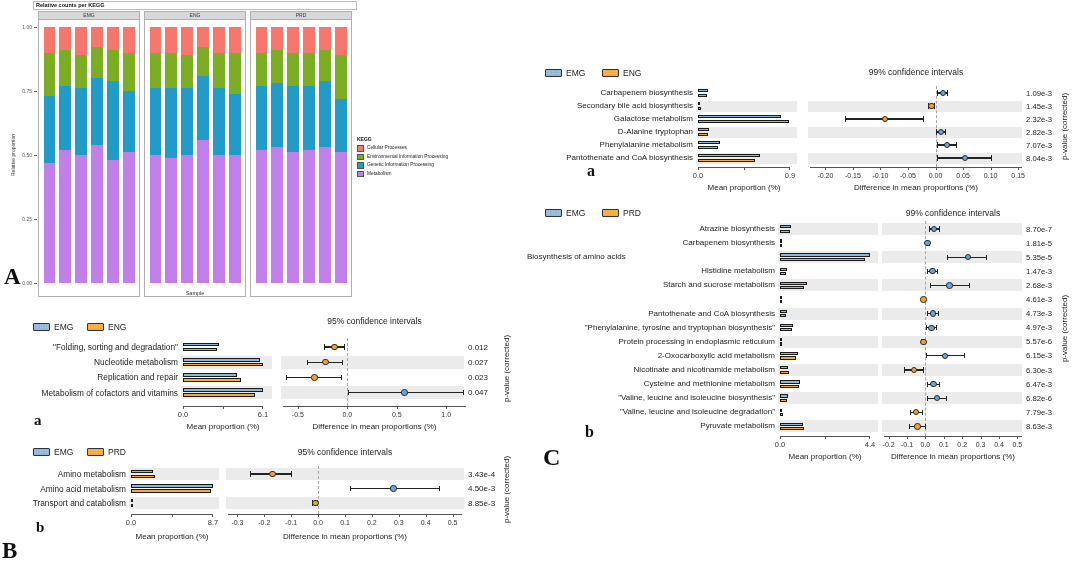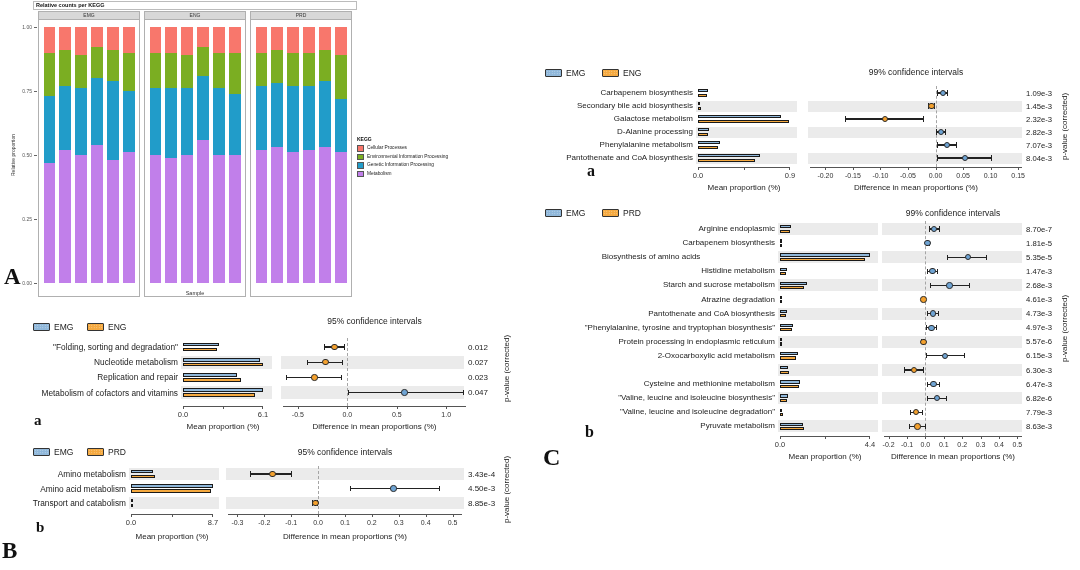--- a/index.html
+++ b/index.html
@@ -275,21 +275,21 @@
       <div class="abs" style="left: 928.494px; top: 102.8px; width: 6.4px; height: 6.4px; background: rgb(244, 161, 46); border: 1px solid rgb(43, 43, 43); border-radius: 50%;"></div>
       <div class="abs" style="left: 1026px; top: 100.5px; width: 44px; height: 11px; font-size: 7.7px; line-height: 11px; color: rgb(34, 34, 34);">1.45e-3</div>
       <div class="abs" style="left: 455px; top: 113px; width: 238px; height: 12px; font-size: 8px; line-height: 12px; text-align: right; color: rgb(34, 34, 34); white-space: nowrap;">Galactose metabolism</div>
       <div class="abs" style="left: 698px; top: 115.2px; width: 82.8px; height: 3.3px; background: radial-gradient(rgba(255, 255, 255, 0.5) 0.5px, transparent 0.6px) 0% 0% / 2.5px 2.5px rgb(143, 183, 218); border: 0.6px solid rgb(26, 26, 26);"></div>
       <div class="abs" style="left: 698px; top: 119.5px; width: 90.9778px; height: 3.3px; background: rgb(245, 169, 63); border: 0.6px solid rgb(26, 26, 26);"></div>
       <div class="abs" style="left: 845.792px; top: 118.4px; width: 78.1922px; height: 1.2px; background: rgb(34, 34, 34);"></div>
       <div class="abs" style="left: 845.292px; top: 116.4px; width: 1px; height: 5.2px; background: rgb(34, 34, 34);"></div>
       <div class="abs" style="left: 923.484px; top: 116.4px; width: 1px; height: 5.2px; background: rgb(34, 34, 34);"></div>
       <div class="abs" style="left: 881.688px; top: 115.8px; width: 6.4px; height: 6.4px; background: rgb(244, 161, 46); border: 1px solid rgb(43, 43, 43); border-radius: 50%;"></div>
       <div class="abs" style="left: 1026px; top: 113.5px; width: 44px; height: 11px; font-size: 7.7px; line-height: 11px; color: rgb(34, 34, 34);">2.32e-3</div>
-      <div class="abs" style="left: 455px; top: 126px; width: 238px; height: 12px; font-size: 8px; line-height: 12px; text-align: right; color: rgb(34, 34, 34); white-space: nowrap;">D-Alanine processing</div>
+      <div class="abs" style="left: 455px; top: 126px; width: 238px; height: 12px; font-size: 8px; line-height: 12px; text-align: right; color: rgb(34, 34, 34); white-space: nowrap;">D-Alanine tryptophan</div>
       <div class="abs" style="left: 698px; top: 128.2px; width: 11.2444px; height: 3.3px; background: radial-gradient(rgba(255, 255, 255, 0.5) 0.5px, transparent 0.6px) 0% 0% / 2.5px 2.5px rgb(143, 183, 218); border: 0.6px solid rgb(26, 26, 26);"></div>
       <div class="abs" style="left: 698px; top: 132.5px; width: 10.2222px; height: 3.3px; background: rgb(245, 169, 63); border: 0.6px solid rgb(26, 26, 26);"></div>
       <div class="abs" style="left: 936.649px; top: 131.4px; width: 8.81039px; height: 1.2px; background: rgb(34, 34, 34);"></div>
       <div class="abs" style="left: 936.149px; top: 129.4px; width: 1px; height: 5.2px; background: rgb(34, 34, 34);"></div>
       <div class="abs" style="left: 944.96px; top: 129.4px; width: 1px; height: 5.2px; background: rgb(34, 34, 34);"></div>
       <div class="abs" style="left: 937.855px; top: 128.8px; width: 6.4px; height: 6.4px; background: rgb(111, 164, 212); border: 1px solid rgb(43, 43, 43); border-radius: 50%;"></div>
       <div class="abs" style="left: 1026px; top: 126.5px; width: 44px; height: 11px; font-size: 7.7px; line-height: 11px; color: rgb(34, 34, 34);">2.82e-3</div>
       <div class="abs" style="left: 455px; top: 139px; width: 238px; height: 12px; font-size: 8px; line-height: 12px; text-align: right; color: rgb(34, 34, 34); white-space: nowrap;">Phenylalanine metabolism</div>
       <div class="abs" style="left: 698px; top: 141.2px; width: 21.9778px; height: 3.3px; background: radial-gradient(rgba(255, 255, 255, 0.5) 0.5px, transparent 0.6px) 0% 0% / 2.5px 2.5px rgb(143, 183, 218); border: 0.6px solid rgb(26, 26, 26);"></div>
       <div class="abs" style="left: 698px; top: 145.5px; width: 20.4444px; height: 3.3px; background: rgb(245, 169, 63); border: 0.6px solid rgb(26, 26, 26);"></div>
@@ -349,37 +349,37 @@
       <div class="abs" style="left: 882px; top: 307.55px; width: 140px; height: 12.1px; background: rgb(235, 235, 235);"></div>
       <div class="abs" style="left: 778px; top: 335.75px; width: 100px; height: 12.1px; background: rgb(235, 235, 235);"></div>
       <div class="abs" style="left: 882px; top: 335.75px; width: 140px; height: 12.1px; background: rgb(235, 235, 235);"></div>
       <div class="abs" style="left: 778px; top: 363.95px; width: 100px; height: 12.1px; background: rgb(235, 235, 235);"></div>
       <div class="abs" style="left: 882px; top: 363.95px; width: 140px; height: 12.1px; background: rgb(235, 235, 235);"></div>
       <div class="abs" style="left: 778px; top: 392.15px; width: 100px; height: 12.1px; background: rgb(235, 235, 235);"></div>
       <div class="abs" style="left: 882px; top: 392.15px; width: 140px; height: 12.1px; background: rgb(235, 235, 235);"></div>
       <div class="abs" style="left: 778px; top: 420.35px; width: 100px; height: 12.1px; background: rgb(235, 235, 235);"></div>
       <div class="abs" style="left: 882px; top: 420.35px; width: 140px; height: 12.1px; background: rgb(235, 235, 235);"></div>
       <div class="abs" style="left: 925.4px; top: 220.95px; width: 0px; height: 215.05px; border-left: 1px dashed rgb(165, 165, 165);"></div>
-      <div class="abs" style="left: 527px; top: 223px; width: 248px; height: 12px; font-size: 8px; line-height: 12px; text-align: right; color: rgb(34, 34, 34); white-space: nowrap;">Arginine endoplasmic</div>
+      <div class="abs" style="left: 527px; top: 223px; width: 248px; height: 12px; font-size: 8px; line-height: 12px; text-align: right; color: rgb(34, 34, 34); white-space: nowrap;">Atrazine biosynthesis</div>
       <div class="abs" style="left: 780px; top: 225.2px; width: 10.6364px; height: 3.3px; background: radial-gradient(rgba(255, 255, 255, 0.5) 0.5px, transparent 0.6px) 0% 0% / 2.5px 2.5px rgb(143, 183, 218); border: 0.6px solid rgb(26, 26, 26);"></div>
       <div class="abs" style="left: 780px; top: 229.5px; width: 9.61364px; height: 3.3px; background: rgb(245, 169, 63); border: 0.6px solid rgb(26, 26, 26);"></div>
       <div class="abs" style="left: 929.448px; top: 228.4px; width: 9.752px; height: 1.2px; background: rgb(34, 34, 34);"></div>
       <div class="abs" style="left: 928.948px; top: 226.4px; width: 1px; height: 5.2px; background: rgb(34, 34, 34);"></div>
       <div class="abs" style="left: 938.7px; top: 226.4px; width: 1px; height: 5.2px; background: rgb(34, 34, 34);"></div>
       <div class="abs" style="left: 931.032px; top: 225.8px; width: 6.4px; height: 6.4px; background: rgb(111, 164, 212); border: 1px solid rgb(43, 43, 43); border-radius: 50%;"></div>
       <div class="abs" style="left: 1026px; top: 223.5px; width: 44px; height: 11px; font-size: 7.7px; line-height: 11px; color: rgb(34, 34, 34);">8.70e-7</div>
       <div class="abs" style="left: 527px; top: 237.1px; width: 248px; height: 12px; font-size: 8px; line-height: 12px; text-align: right; color: rgb(34, 34, 34); white-space: nowrap;">Carbapenem biosynthesis</div>
       <div class="abs" style="left: 780px; top: 239.3px; width: 1.43182px; height: 3.3px; background: radial-gradient(rgba(255, 255, 255, 0.5) 0.5px, transparent 0.6px) 0% 0% / 2.5px 2.5px rgb(143, 183, 218); border: 0.6px solid rgb(26, 26, 26);"></div>
       <div class="abs" style="left: 780px; top: 243.6px; width: 1.22727px; height: 3.3px; background: rgb(245, 169, 63); border: 0.6px solid rgb(26, 26, 26);"></div>
       <div class="abs" style="left: 926.136px; top: 242.5px; width: 2.944px; height: 1.2px; background: rgb(34, 34, 34);"></div>
       <div class="abs" style="left: 925.636px; top: 240.5px; width: 1px; height: 5.2px; background: rgb(34, 34, 34);"></div>
       <div class="abs" style="left: 928.58px; top: 240.5px; width: 1px; height: 5.2px; background: rgb(34, 34, 34);"></div>
       <div class="abs" style="left: 924.408px; top: 239.9px; width: 6.4px; height: 6.4px; background: rgb(111, 164, 212); border: 1px solid rgb(43, 43, 43); border-radius: 50%;"></div>
       <div class="abs" style="left: 1026px; top: 237.6px; width: 44px; height: 11px; font-size: 7.7px; line-height: 11px; color: rgb(34, 34, 34);">1.81e-5</div>
-      <div class="abs" style="left: 527px; top: 251.2px; width: 248px; height: 12px; font-size: 8px; line-height: 12px; text-align: center; color: rgb(34, 34, 34); white-space: nowrap;">Biosynthesis of amino acids</div>
+      <div class="abs" style="left: 527px; top: 251.2px; width: 248px; height: 12px; font-size: 8px; line-height: 12px; text-align: left; color: rgb(34, 34, 34); white-space: nowrap;">Biosynthesis of amino acids</div>
       <div class="abs" style="left: 780px; top: 253.4px; width: 90px; height: 3.3px; background: radial-gradient(rgba(255, 255, 255, 0.5) 0.5px, transparent 0.6px) 0% 0% / 2.5px 2.5px rgb(143, 183, 218); border: 0.6px solid rgb(26, 26, 26);"></div>
       <div class="abs" style="left: 780px; top: 257.7px; width: 85.2955px; height: 3.3px; background: rgb(245, 169, 63); border: 0.6px solid rgb(26, 26, 26);"></div>
       <div class="abs" style="left: 947.48px; top: 256.6px; width: 38.64px; height: 1.2px; background: rgb(34, 34, 34);"></div>
       <div class="abs" style="left: 946.98px; top: 254.6px; width: 1px; height: 5.2px; background: rgb(34, 34, 34);"></div>
       <div class="abs" style="left: 985.62px; top: 254.6px; width: 1px; height: 5.2px; background: rgb(34, 34, 34);"></div>
       <div class="abs" style="left: 964.52px; top: 254px; width: 6.4px; height: 6.4px; background: rgb(111, 164, 212); border: 1px solid rgb(43, 43, 43); border-radius: 50%;"></div>
       <div class="abs" style="left: 1026px; top: 251.7px; width: 44px; height: 11px; font-size: 7.7px; line-height: 11px; color: rgb(34, 34, 34);">5.35e-5</div>
       <div class="abs" style="left: 527px; top: 265.3px; width: 248px; height: 12px; font-size: 8px; line-height: 12px; text-align: right; color: rgb(34, 34, 34); white-space: nowrap;">Histidine metabolism</div>
       <div class="abs" style="left: 780px; top: 267.5px; width: 6.75px; height: 3.3px; background: radial-gradient(rgba(255, 255, 255, 0.5) 0.5px, transparent 0.6px) 0% 0% / 2.5px 2.5px rgb(143, 183, 218); border: 0.6px solid rgb(26, 26, 26);"></div>
       <div class="abs" style="left: 780px; top: 271.8px; width: 5.93182px; height: 3.3px; background: rgb(245, 169, 63); border: 0.6px solid rgb(26, 26, 26);"></div>
@@ -389,21 +389,20 @@
       <div class="abs" style="left: 929.192px; top: 268.1px; width: 6.4px; height: 6.4px; background: rgb(111, 164, 212); border: 1px solid rgb(43, 43, 43); border-radius: 50%;"></div>
       <div class="abs" style="left: 1026px; top: 265.8px; width: 44px; height: 11px; font-size: 7.7px; line-height: 11px; color: rgb(34, 34, 34);">1.47e-3</div>
       <div class="abs" style="left: 527px; top: 279.4px; width: 248px; height: 12px; font-size: 8px; line-height: 12px; text-align: right; color: rgb(34, 34, 34); white-space: nowrap;">Starch and sucrose metabolism</div>
       <div class="abs" style="left: 780px; top: 281.6px; width: 26.7955px; height: 3.3px; background: radial-gradient(rgba(255, 255, 255, 0.5) 0.5px, transparent 0.6px) 0% 0% / 2.5px 2.5px rgb(143, 183, 218); border: 0.6px solid rgb(26, 26, 26);"></div>
       <div class="abs" style="left: 780px; top: 285.9px; width: 24.1364px; height: 3.3px; background: rgb(245, 169, 63); border: 0.6px solid rgb(26, 26, 26);"></div>
       <div class="abs" style="left: 930.92px; top: 284.8px; width: 38.64px; height: 1.2px; background: rgb(34, 34, 34);"></div>
       <div class="abs" style="left: 930.42px; top: 282.8px; width: 1px; height: 5.2px; background: rgb(34, 34, 34);"></div>
       <div class="abs" style="left: 969.06px; top: 282.8px; width: 1px; height: 5.2px; background: rgb(34, 34, 34);"></div>
       <div class="abs" style="left: 946.12px; top: 282.2px; width: 6.4px; height: 6.4px; background: rgb(111, 164, 212); border: 1px solid rgb(43, 43, 43); border-radius: 50%;"></div>
       <div class="abs" style="left: 1026px; top: 279.9px; width: 44px; height: 11px; font-size: 7.7px; line-height: 11px; color: rgb(34, 34, 34);">2.68e-3</div>
-      <div class="abs" style="left: 527px; top: 293.5px; width: 248px; height: 12px; font-size: 8px; line-height: 12px; text-align: right; color: rgb(34, 34, 34); white-space: nowrap;">Atrazine degradation</div>
       <div class="abs" style="left: 780px; top: 295.7px; width: 0.8px; height: 3.3px; background: radial-gradient(rgba(255, 255, 255, 0.5) 0.5px, transparent 0.6px) 0% 0% / 2.5px 2.5px rgb(143, 183, 218); border: 0.6px solid rgb(26, 26, 26);"></div>
       <div class="abs" style="left: 780px; top: 300px; width: 0.8px; height: 3.3px; background: rgb(245, 169, 63); border: 0.6px solid rgb(26, 26, 26);"></div>
       <div class="abs" style="left: 922.272px; top: 298.9px; width: 2.392px; height: 1.2px; background: rgb(34, 34, 34);"></div>
       <div class="abs" style="left: 921.772px; top: 296.9px; width: 1px; height: 5.2px; background: rgb(34, 34, 34);"></div>
       <div class="abs" style="left: 924.164px; top: 296.9px; width: 1px; height: 5.2px; background: rgb(34, 34, 34);"></div>
       <div class="abs" style="left: 920.36px; top: 296.3px; width: 6.4px; height: 6.4px; background: rgb(244, 161, 46); border: 1px solid rgb(43, 43, 43); border-radius: 50%;"></div>
       <div class="abs" style="left: 1026px; top: 294px; width: 44px; height: 11px; font-size: 7.7px; line-height: 11px; color: rgb(34, 34, 34);">4.61e-3</div>
       <div class="abs" style="left: 527px; top: 307.6px; width: 248px; height: 12px; font-size: 8px; line-height: 12px; text-align: right; color: rgb(34, 34, 34); white-space: nowrap;">Pantothenate and CoA biosynthesis</div>
       <div class="abs" style="left: 780px; top: 309.8px; width: 6.75px; height: 3.3px; background: radial-gradient(rgba(255, 255, 255, 0.5) 0.5px, transparent 0.6px) 0% 0% / 2.5px 2.5px rgb(143, 183, 218); border: 0.6px solid rgb(26, 26, 26);"></div>
       <div class="abs" style="left: 780px; top: 314.1px; width: 5.93182px; height: 3.3px; background: rgb(245, 169, 63); border: 0.6px solid rgb(26, 26, 26);"></div>
@@ -429,20 +428,21 @@
       <div class="abs" style="left: 920.176px; top: 338.6px; width: 6.4px; height: 6.4px; background: rgb(244, 161, 46); border: 1px solid rgb(43, 43, 43); border-radius: 50%;"></div>
       <div class="abs" style="left: 1026px; top: 336.3px; width: 44px; height: 11px; font-size: 7.7px; line-height: 11px; color: rgb(34, 34, 34);">5.57e-6</div>
       <div class="abs" style="left: 527px; top: 349.9px; width: 248px; height: 12px; font-size: 8px; line-height: 12px; text-align: right; color: rgb(34, 34, 34); white-space: nowrap;">2-Oxocarboxylic acid metabolism</div>
       <div class="abs" style="left: 780px; top: 352.1px; width: 18.2045px; height: 3.3px; background: radial-gradient(rgba(255, 255, 255, 0.5) 0.5px, transparent 0.6px) 0% 0% / 2.5px 2.5px rgb(143, 183, 218); border: 0.6px solid rgb(26, 26, 26);"></div>
       <div class="abs" style="left: 780px; top: 356.4px; width: 15.9545px; height: 3.3px; background: rgb(245, 169, 63); border: 0.6px solid rgb(26, 26, 26);"></div>
       <div class="abs" style="left: 926.32px; top: 355.3px; width: 37.72px; height: 1.2px; background: rgb(34, 34, 34);"></div>
       <div class="abs" style="left: 925.82px; top: 353.3px; width: 1px; height: 5.2px; background: rgb(34, 34, 34);"></div>
       <div class="abs" style="left: 963.54px; top: 353.3px; width: 1px; height: 5.2px; background: rgb(34, 34, 34);"></div>
       <div class="abs" style="left: 942.072px; top: 352.7px; width: 6.4px; height: 6.4px; background: rgb(111, 164, 212); border: 1px solid rgb(43, 43, 43); border-radius: 50%;"></div>
       <div class="abs" style="left: 1026px; top: 350.4px; width: 44px; height: 11px; font-size: 7.7px; line-height: 11px; color: rgb(34, 34, 34);">6.15e-3</div>
+      <div class="abs" style="left: 527px; top: 364px; width: 248px; height: 12px; font-size: 8px; line-height: 12px; text-align: right; color: rgb(34, 34, 34); white-space: nowrap;">Nicotinate and nicotinamide metabolism</div>
       <div class="abs" style="left: 780px; top: 366.2px; width: 7.77273px; height: 3.3px; background: radial-gradient(rgba(255, 255, 255, 0.5) 0.5px, transparent 0.6px) 0% 0% / 2.5px 2.5px rgb(143, 183, 218); border: 0.6px solid rgb(26, 26, 26);"></div>
       <div class="abs" style="left: 780px; top: 370.5px; width: 9px; height: 3.3px; background: rgb(245, 169, 63); border: 0.6px solid rgb(26, 26, 26);"></div>
       <div class="abs" style="left: 904.24px; top: 369.4px; width: 19.32px; height: 1.2px; background: rgb(34, 34, 34);"></div>
       <div class="abs" style="left: 903.74px; top: 367.4px; width: 1px; height: 5.2px; background: rgb(34, 34, 34);"></div>
       <div class="abs" style="left: 923.06px; top: 367.4px; width: 1px; height: 5.2px; background: rgb(34, 34, 34);"></div>
       <div class="abs" style="left: 910.792px; top: 366.8px; width: 6.4px; height: 6.4px; background: rgb(244, 161, 46); border: 1px solid rgb(43, 43, 43); border-radius: 50%;"></div>
       <div class="abs" style="left: 1026px; top: 364.5px; width: 44px; height: 11px; font-size: 7.7px; line-height: 11px; color: rgb(34, 34, 34);">6.30e-3</div>
       <div class="abs" style="left: 527px; top: 378.1px; width: 248px; height: 12px; font-size: 8px; line-height: 12px; text-align: right; color: rgb(34, 34, 34); white-space: nowrap;">Cysteine and methionine metabolism</div>
       <div class="abs" style="left: 780px; top: 380.3px; width: 20.0455px; height: 3.3px; background: radial-gradient(rgba(255, 255, 255, 0.5) 0.5px, transparent 0.6px) 0% 0% / 2.5px 2.5px rgb(143, 183, 218); border: 0.6px solid rgb(26, 26, 26);"></div>
       <div class="abs" style="left: 780px; top: 384.6px; width: 19.2273px; height: 3.3px; background: rgb(245, 169, 63); border: 0.6px solid rgb(26, 26, 26);"></div>

